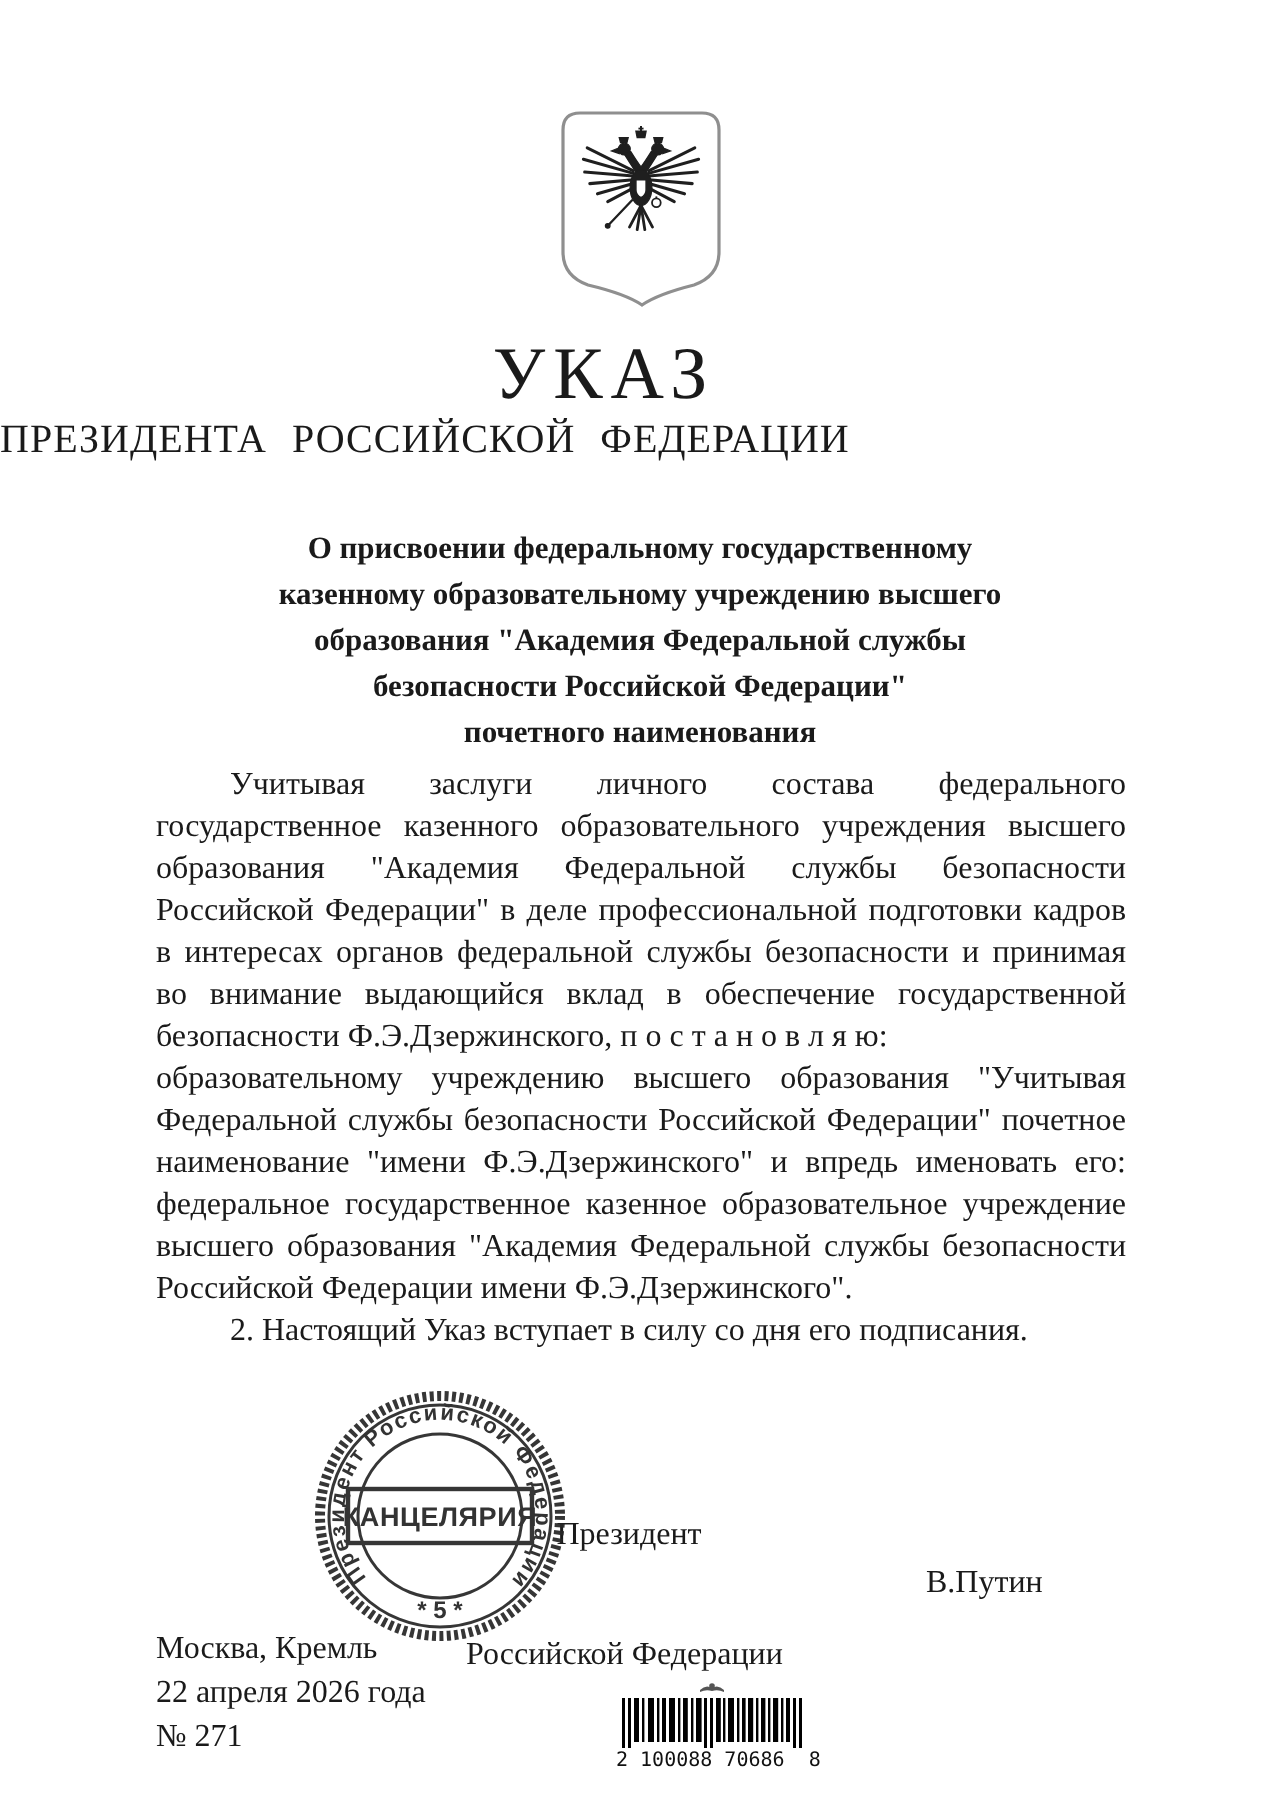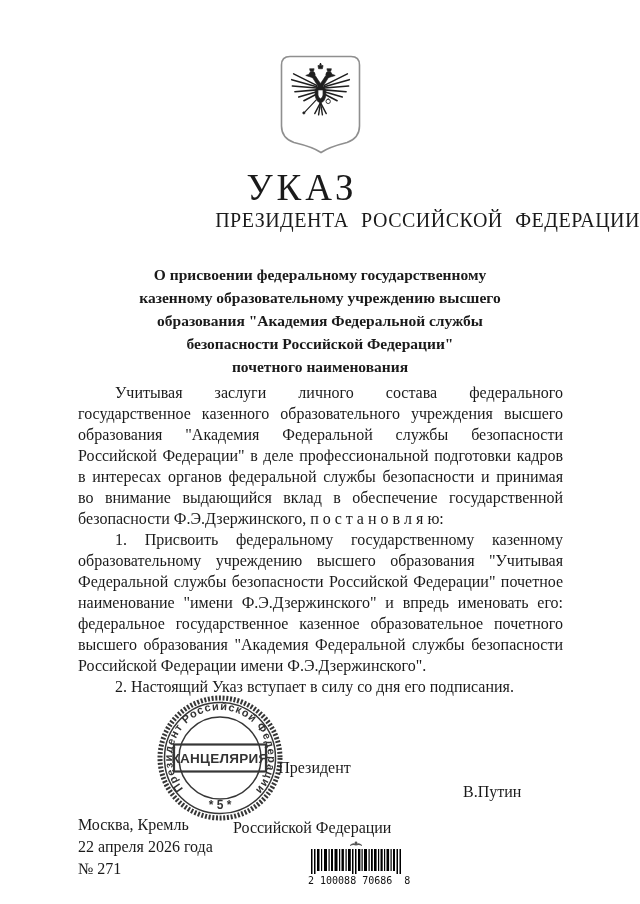--- a/index.html
+++ b/index.html
@@ -7,21 +7,21 @@
     width:640px;height:904px;background:#ffffff;position:relative;overflow:hidden;
     font-family:"Liberation Serif", serif;color:#1a1a1a;
     -webkit-font-smoothing:antialiased;
   }
   .abs{position:absolute;}
   
   #arms-badge{left:280px;top:55px;width:81px;height:100px;}
   
   #type-label{left:0;top:166px;width:600px;text-align:center;
     font-size:37px;letter-spacing:4px;padding-left:4px;box-sizing:border-box;}
-  #issuer-line{left:0;top:209px;width:640px;text-align:right;
+  #issuer-line{left:0;top:209px;width:640px;text-align:left;
     font-size:20px;letter-spacing:.5px;word-spacing:7px;}
   
   #subject-title{left:100px;top:263px;width:440px;text-align:center;
     font-weight:bold;font-size:15.5px;line-height:23px;}
   
   #body-text{left:78px;top:382px;width:485px;font-size:16px;line-height:21px;}
   .jl{text-align:justify;text-align-last:justify;}
   .ll{text-align:left;text-align-last:left;}
   .ind{text-indent:37px;}
   
@@ -112,25 +112,24 @@
 </div>
 
 <div class="abs" id="body-text">
   <div class="jl ind">Учитывая заслуги личного состава федерального</div>
   <div class="jl">государственное казенного образовательного учреждения высшего</div>
   <div class="jl">образования "Академия Федеральной службы безопасности</div>
   <div class="jl">Российской Федерации" в деле профессиональной подготовки кадров</div>
   <div class="jl">в интересах органов федеральной службы безопасности и принимая</div>
   <div class="jl">во внимание выдающийся вклад в обеспечение государственной</div>
   <div class="ll">безопасности Ф.Э.Дзержинского, п о с т а н о в л я ю:</div>
-  <div class="jl ind">1. Присвоить федеральному государственному казенному</div>
   <div class="jl">образовательному учреждению высшего образования "Учитывая</div>
   <div class="jl">Федеральной службы безопасности Российской Федерации" почетное</div>
   <div class="jl">наименование "имени Ф.Э.Дзержинского" и впредь именовать его:</div>
-  <div class="jl">федеральное государственное казенное образовательное почетного</div>
+  <div class="jl">федеральное государственное казенное образовательное учреждение</div>
   <div class="jl">высшего образования "Академия Федеральной службы безопасности</div>
   <div class="ll">Российской Федерации имени Ф.Э.Дзержинского".</div>
   <div class="ll ind">2. Настоящий Указ вступает в силу со дня его подписания.</div>
 </div>
 
 <div class="abs" id="sig-post1">Президент</div>
 <div class="abs" id="sig-post2">Российской Федерации</div>
 <div class="abs" id="sig-name">В.Путин</div>
 
 <svg class="abs" id="stamp" viewBox="0 0 134 128">

